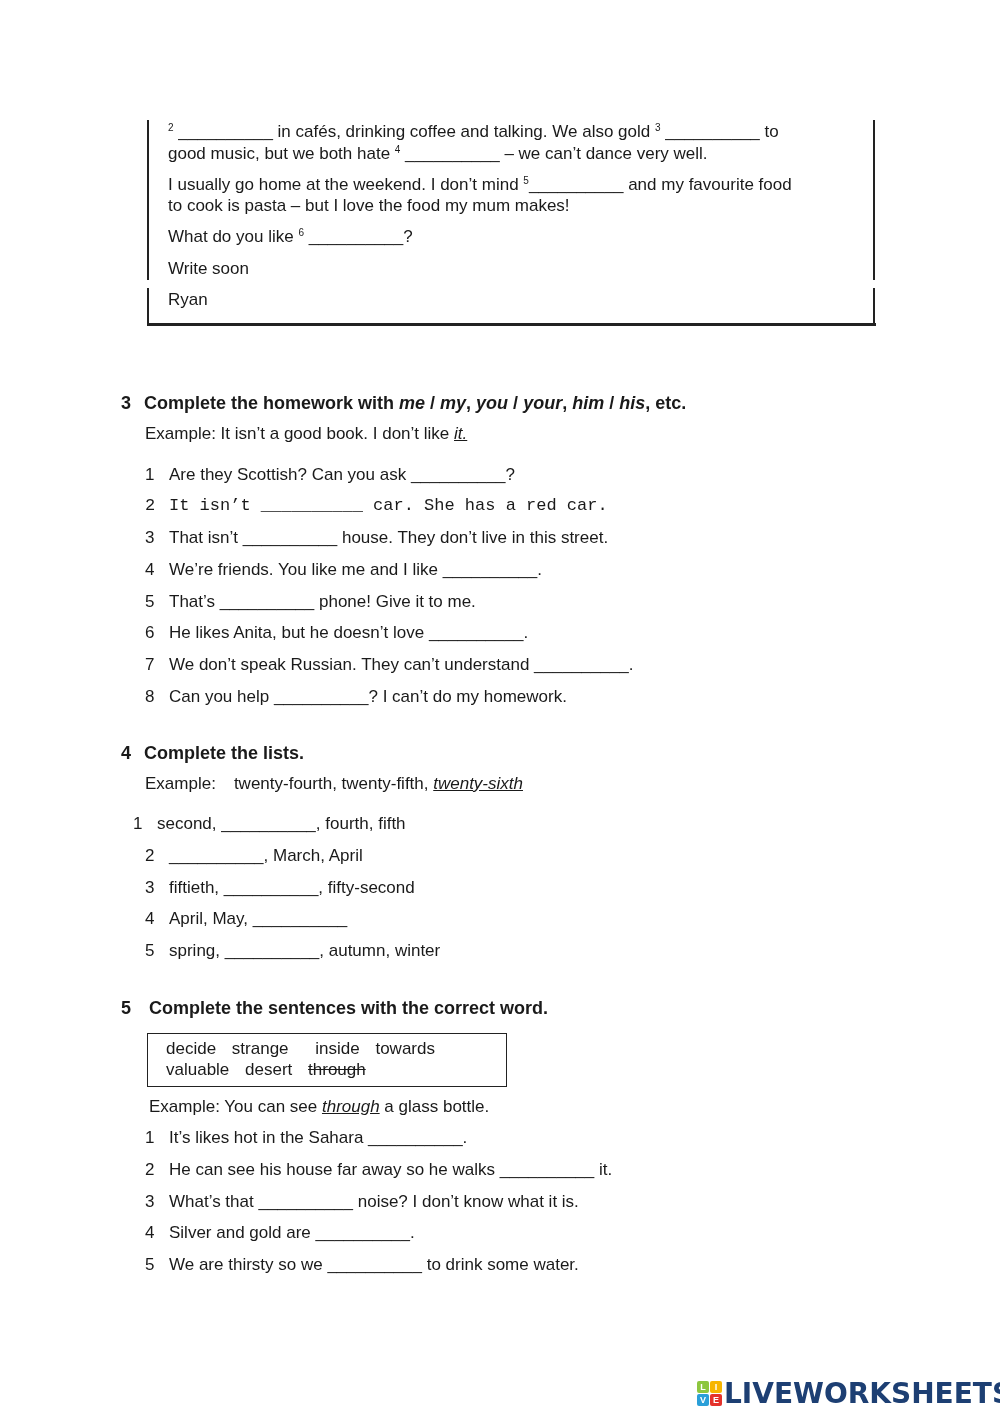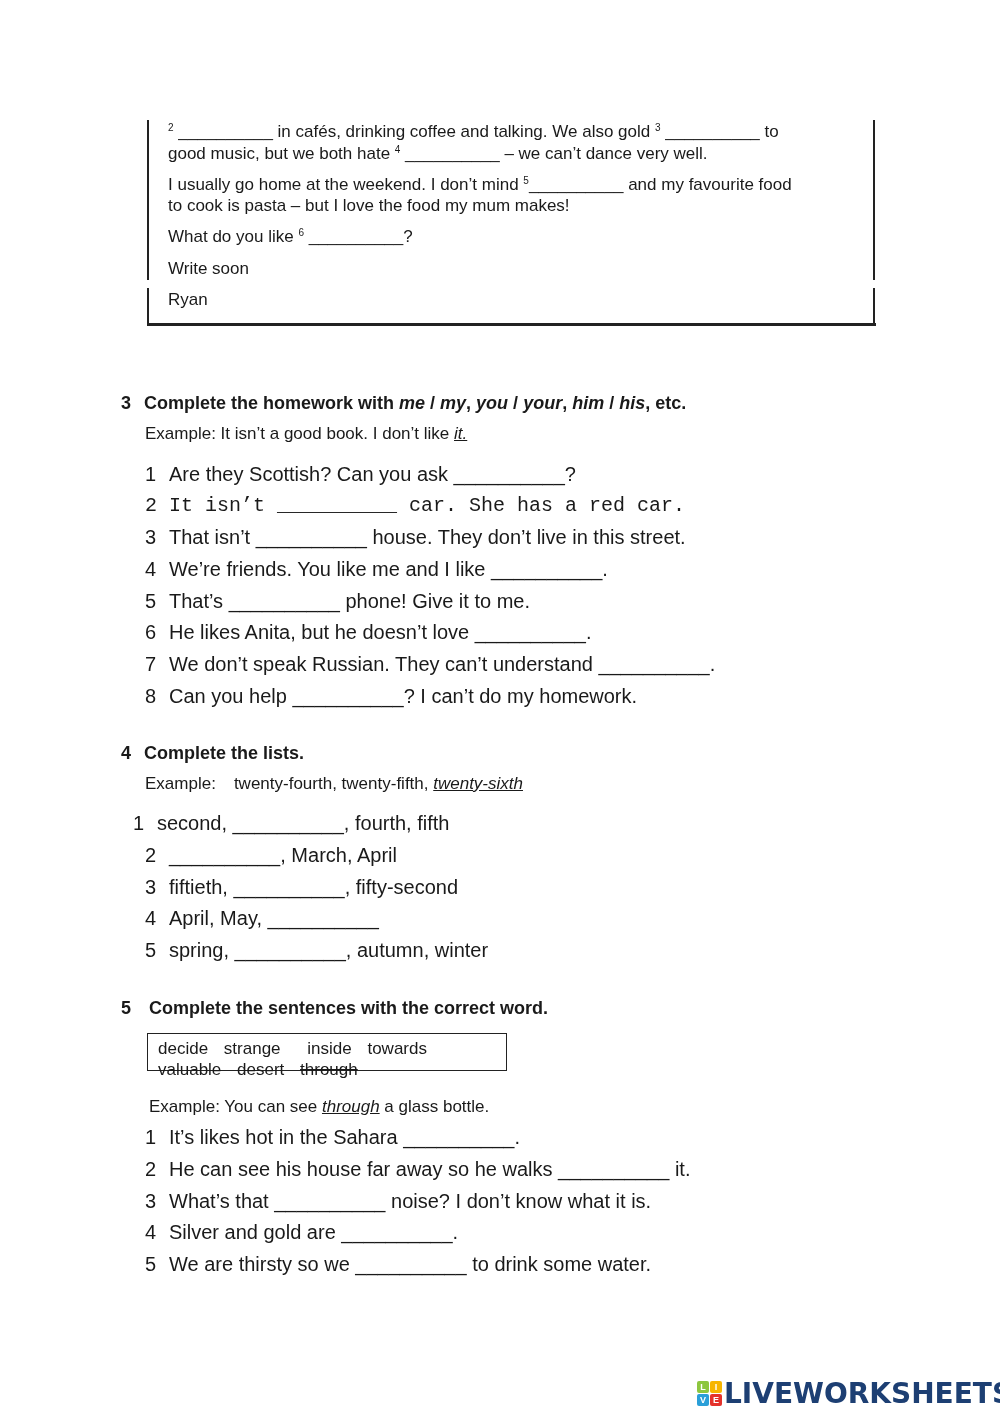--- a/index.html
+++ b/index.html
@@ -16,27 +16,27 @@
   .letter-right-top { left: 873px; top: 120px; width: 2px; height: 160px; background: #222; }
   .letter-left-bot { left: 147px; top: 288px; width: 2px; height: 38px; background: #222; }
   .letter-right-bot { left: 873px; top: 288px; width: 2px; height: 38px; background: #222; }
   .letter-bottom { left: 147px; top: 323px; width: 729px; height: 3px; background: #222; }
 
   .heading { font-size: 18px; font-weight: bold; white-space: nowrap; line-height: 22px; }
   .heading .num { display: inline-block; width: 23px; }
   .heading em { font-style: italic; }
   .ex-u { font-style: italic; text-decoration: underline; }
 
-  .item { font-size: 20px; line-height: 21px; white-space: nowrap; }
+  .item { font-size: 17px; line-height: 21px; white-space: nowrap; }
   .item .n { display: inline-block; width: 24px; }
 
   .wordbox {
-    left: 147px; top: 1033px; width: 360px; height: 38px;
+    left: 147px; top: 1033px; width: 360px; height: 54px;
     border: 1.5px solid #222; box-sizing: border-box;
-    padding: 4px 10px; font-size: 17px; line-height: 21px;
+    padding: 4px 18px; font-size: 17px; line-height: 21px;
   }
   .wordbox .w { margin-right: 11px; }
   .strike { text-decoration: line-through; }
 
   .logo { left: 697px; top: 1378px; height: 30px; display: flex; align-items: center; }
   .logo-grid { display: grid; grid-template-columns: 12px 12px; grid-template-rows: 12px 12px; gap: 1px; margin-right: 2px; }
   .logo-grid span { font-size: 9px; font-weight: bold; color: #fff; display: flex; align-items: center; justify-content: center; border-radius: 2px; }
   .logo-text { font-size: 28px; font-weight: bold; color: #1d3f73; letter-spacing: 0px; font-family: "DejaVu Sans", sans-serif; }
 </style>
 </head>

